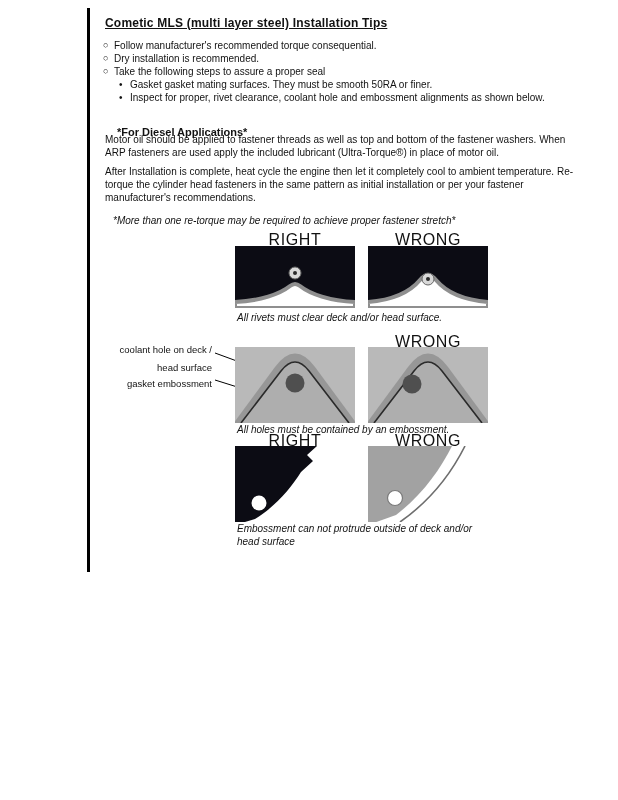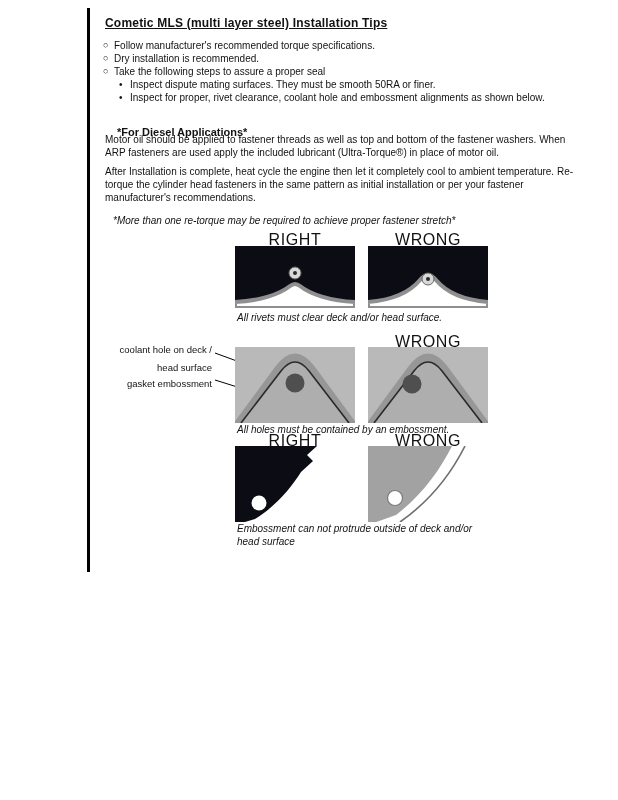--- a/index.html
+++ b/index.html
@@ -50,33 +50,33 @@
 
 <div class="page">
 
   <div class="left-rule"></div>
 
   <h1 class="title">Cometic MLS (multi layer steel) Installation Tips</h1>
 
   <div class="tips">
     <div class="tip-row">
       <span class="bul">○</span>
-      <span>Follow manufacturer's recommended torque specifications.</span>
+      <span>Follow manufacturer's recommended torque consequential.</span>
     </div>
     <div class="tip-row">
       <span class="bul">○</span>
       <span>Dry installation is recommended.</span>
     </div>
     <div class="tip-row">
       <span class="bul">○</span>
       <span>Take the following steps to assure a proper seal</span>
     </div>
     <div class="tip-row sub">
       <span class="bul">•</span>
-      <span>Inspect dispute mating surfaces.  They must be smooth 50RA or finer.</span>
+      <span>Gasket gasket mating surfaces.  They must be smooth 50RA or finer.</span>
     </div>
     <div class="tip-row sub">
       <span class="bul">•</span>
       <span>Inspect for proper, rivet clearance, coolant hole and embossment alignments as shown below.</span>
     </div>
   </div>
 
   <h2 class="diesel-heading">*For Diesel Applications*</h2>
   <p class="body-para para2">After Installation is complete, heat cycle the engine then let it completely cool to ambient temperature. Re-torque the cylinder head fasteners in the same pattern as initial installation or per your fastener manufacturer's recommendations.</p>
   <p class="body-para para1">Motor oil should be applied to fastener threads as well as top and bottom of the fastener washers. When ARP fasteners are used apply the included lubricant (Ultra-Torque®) in place of motor oil.</p>

